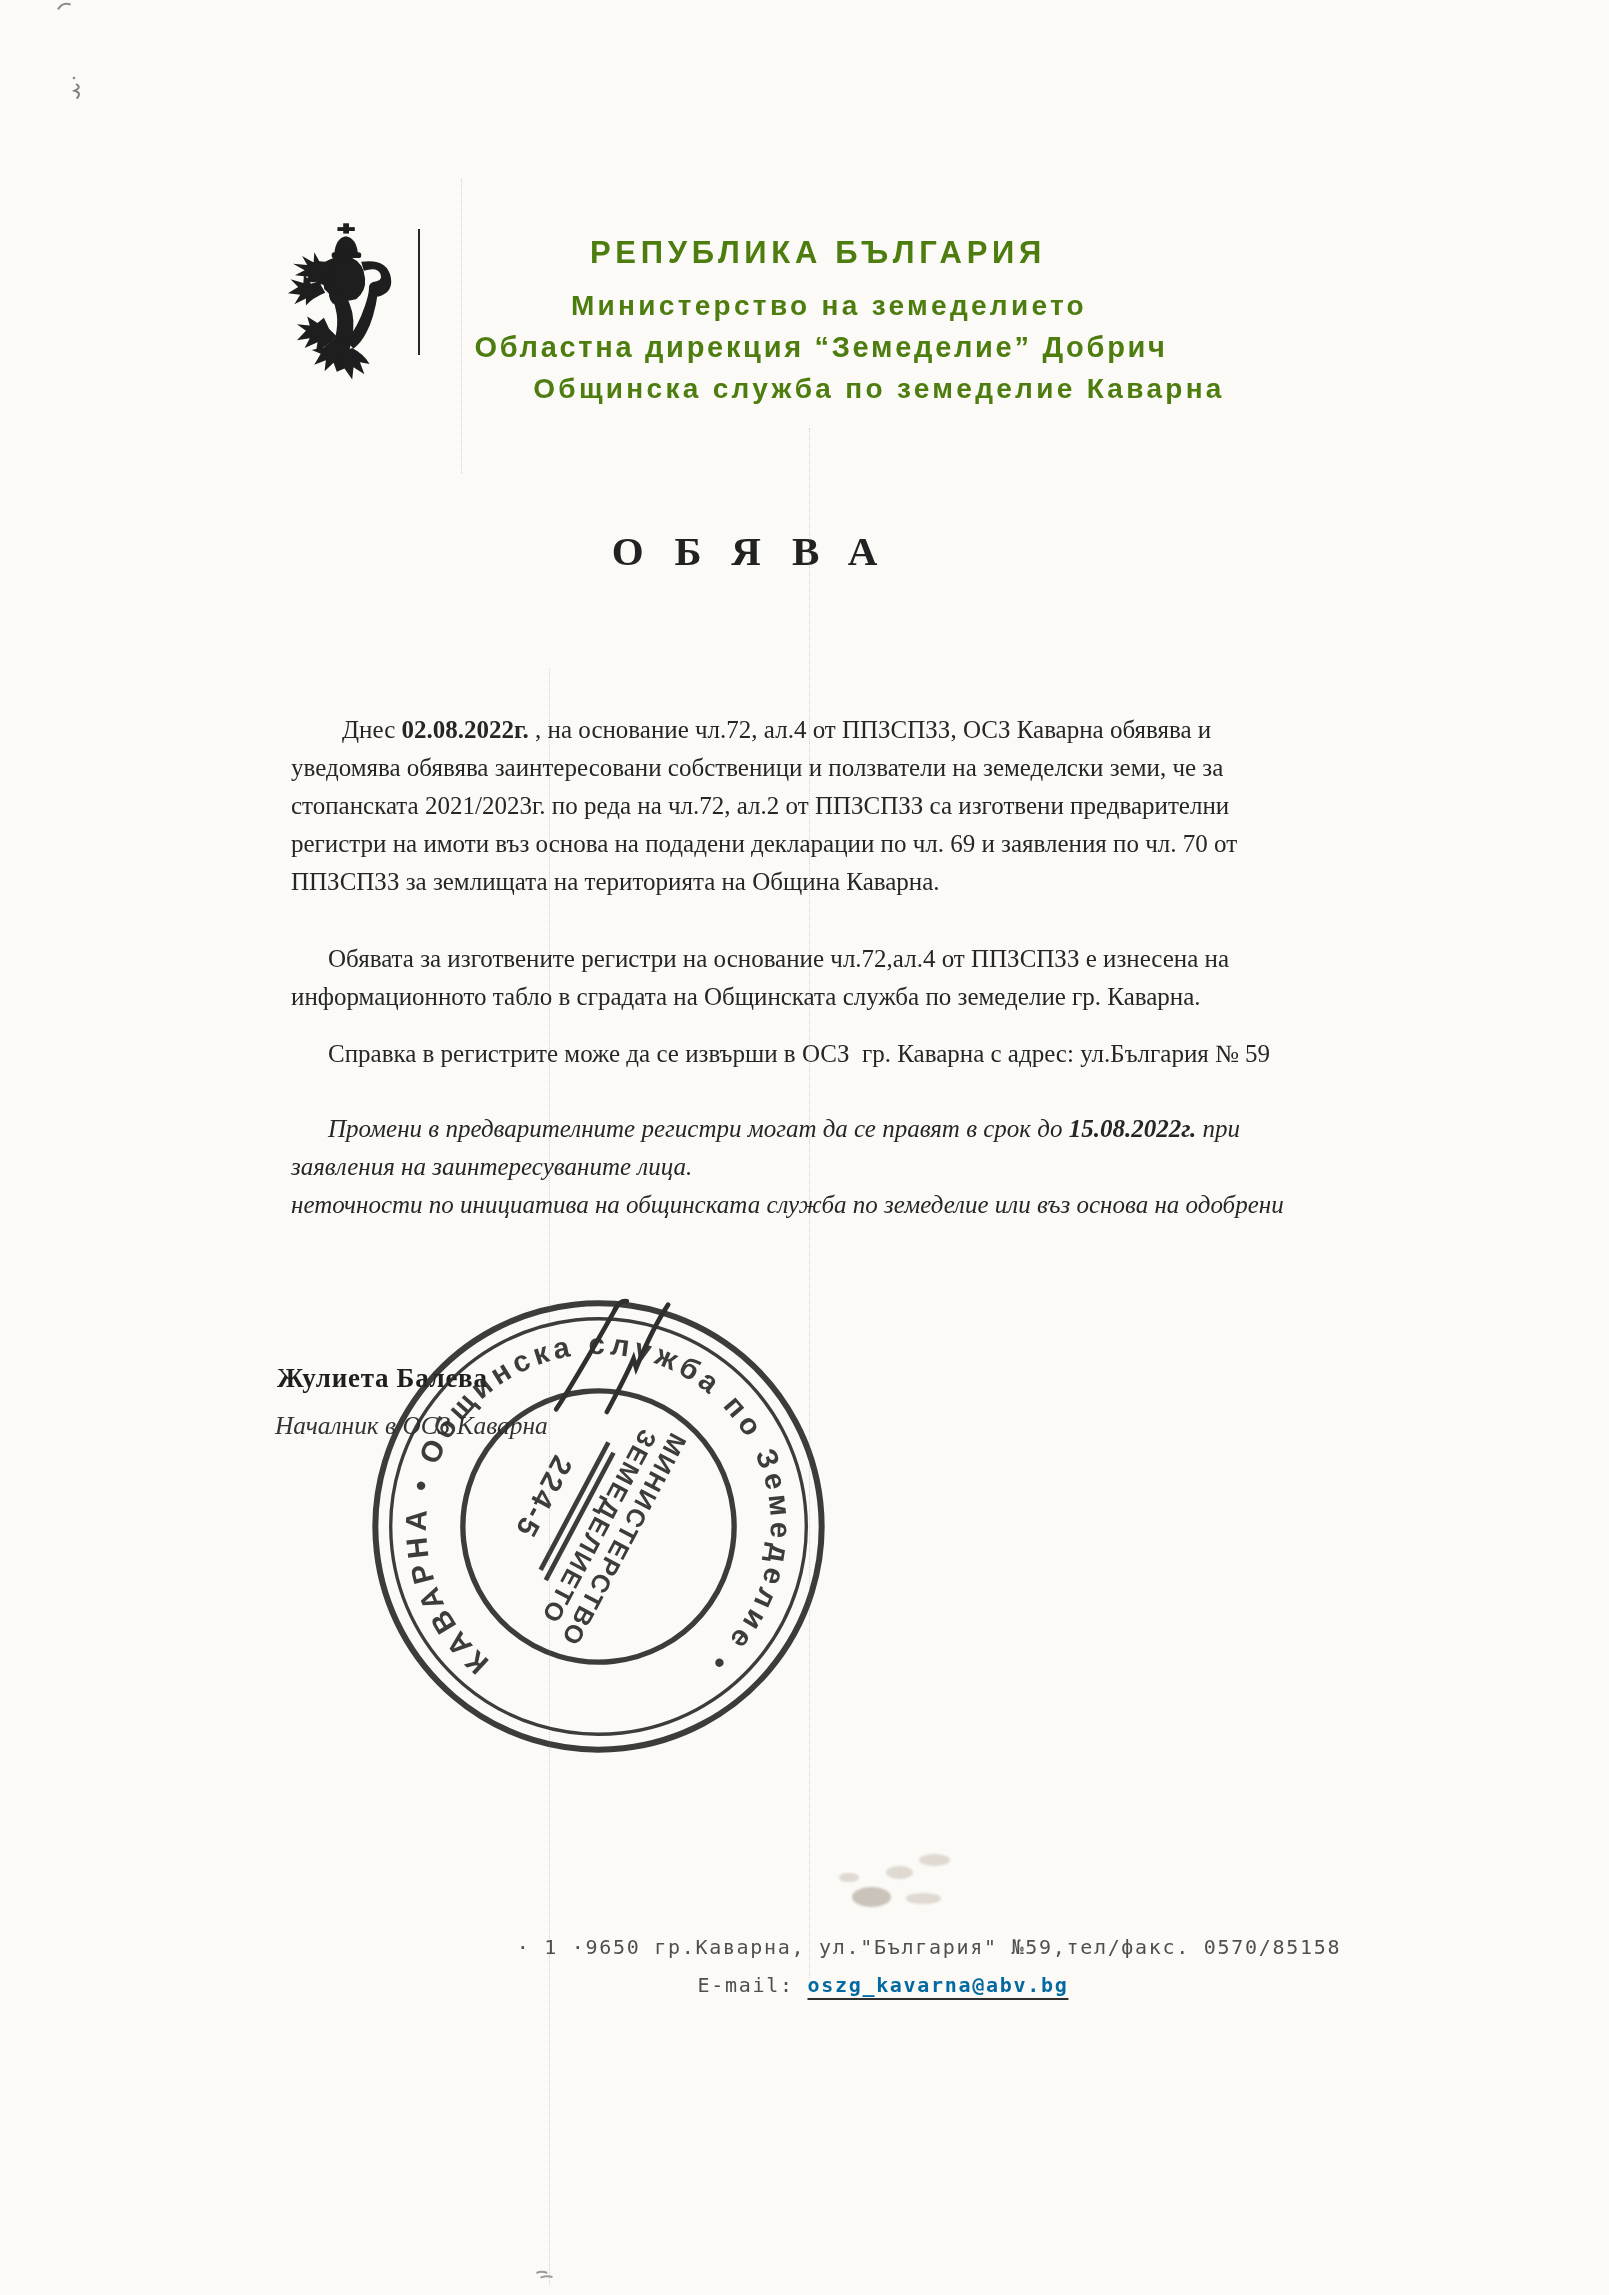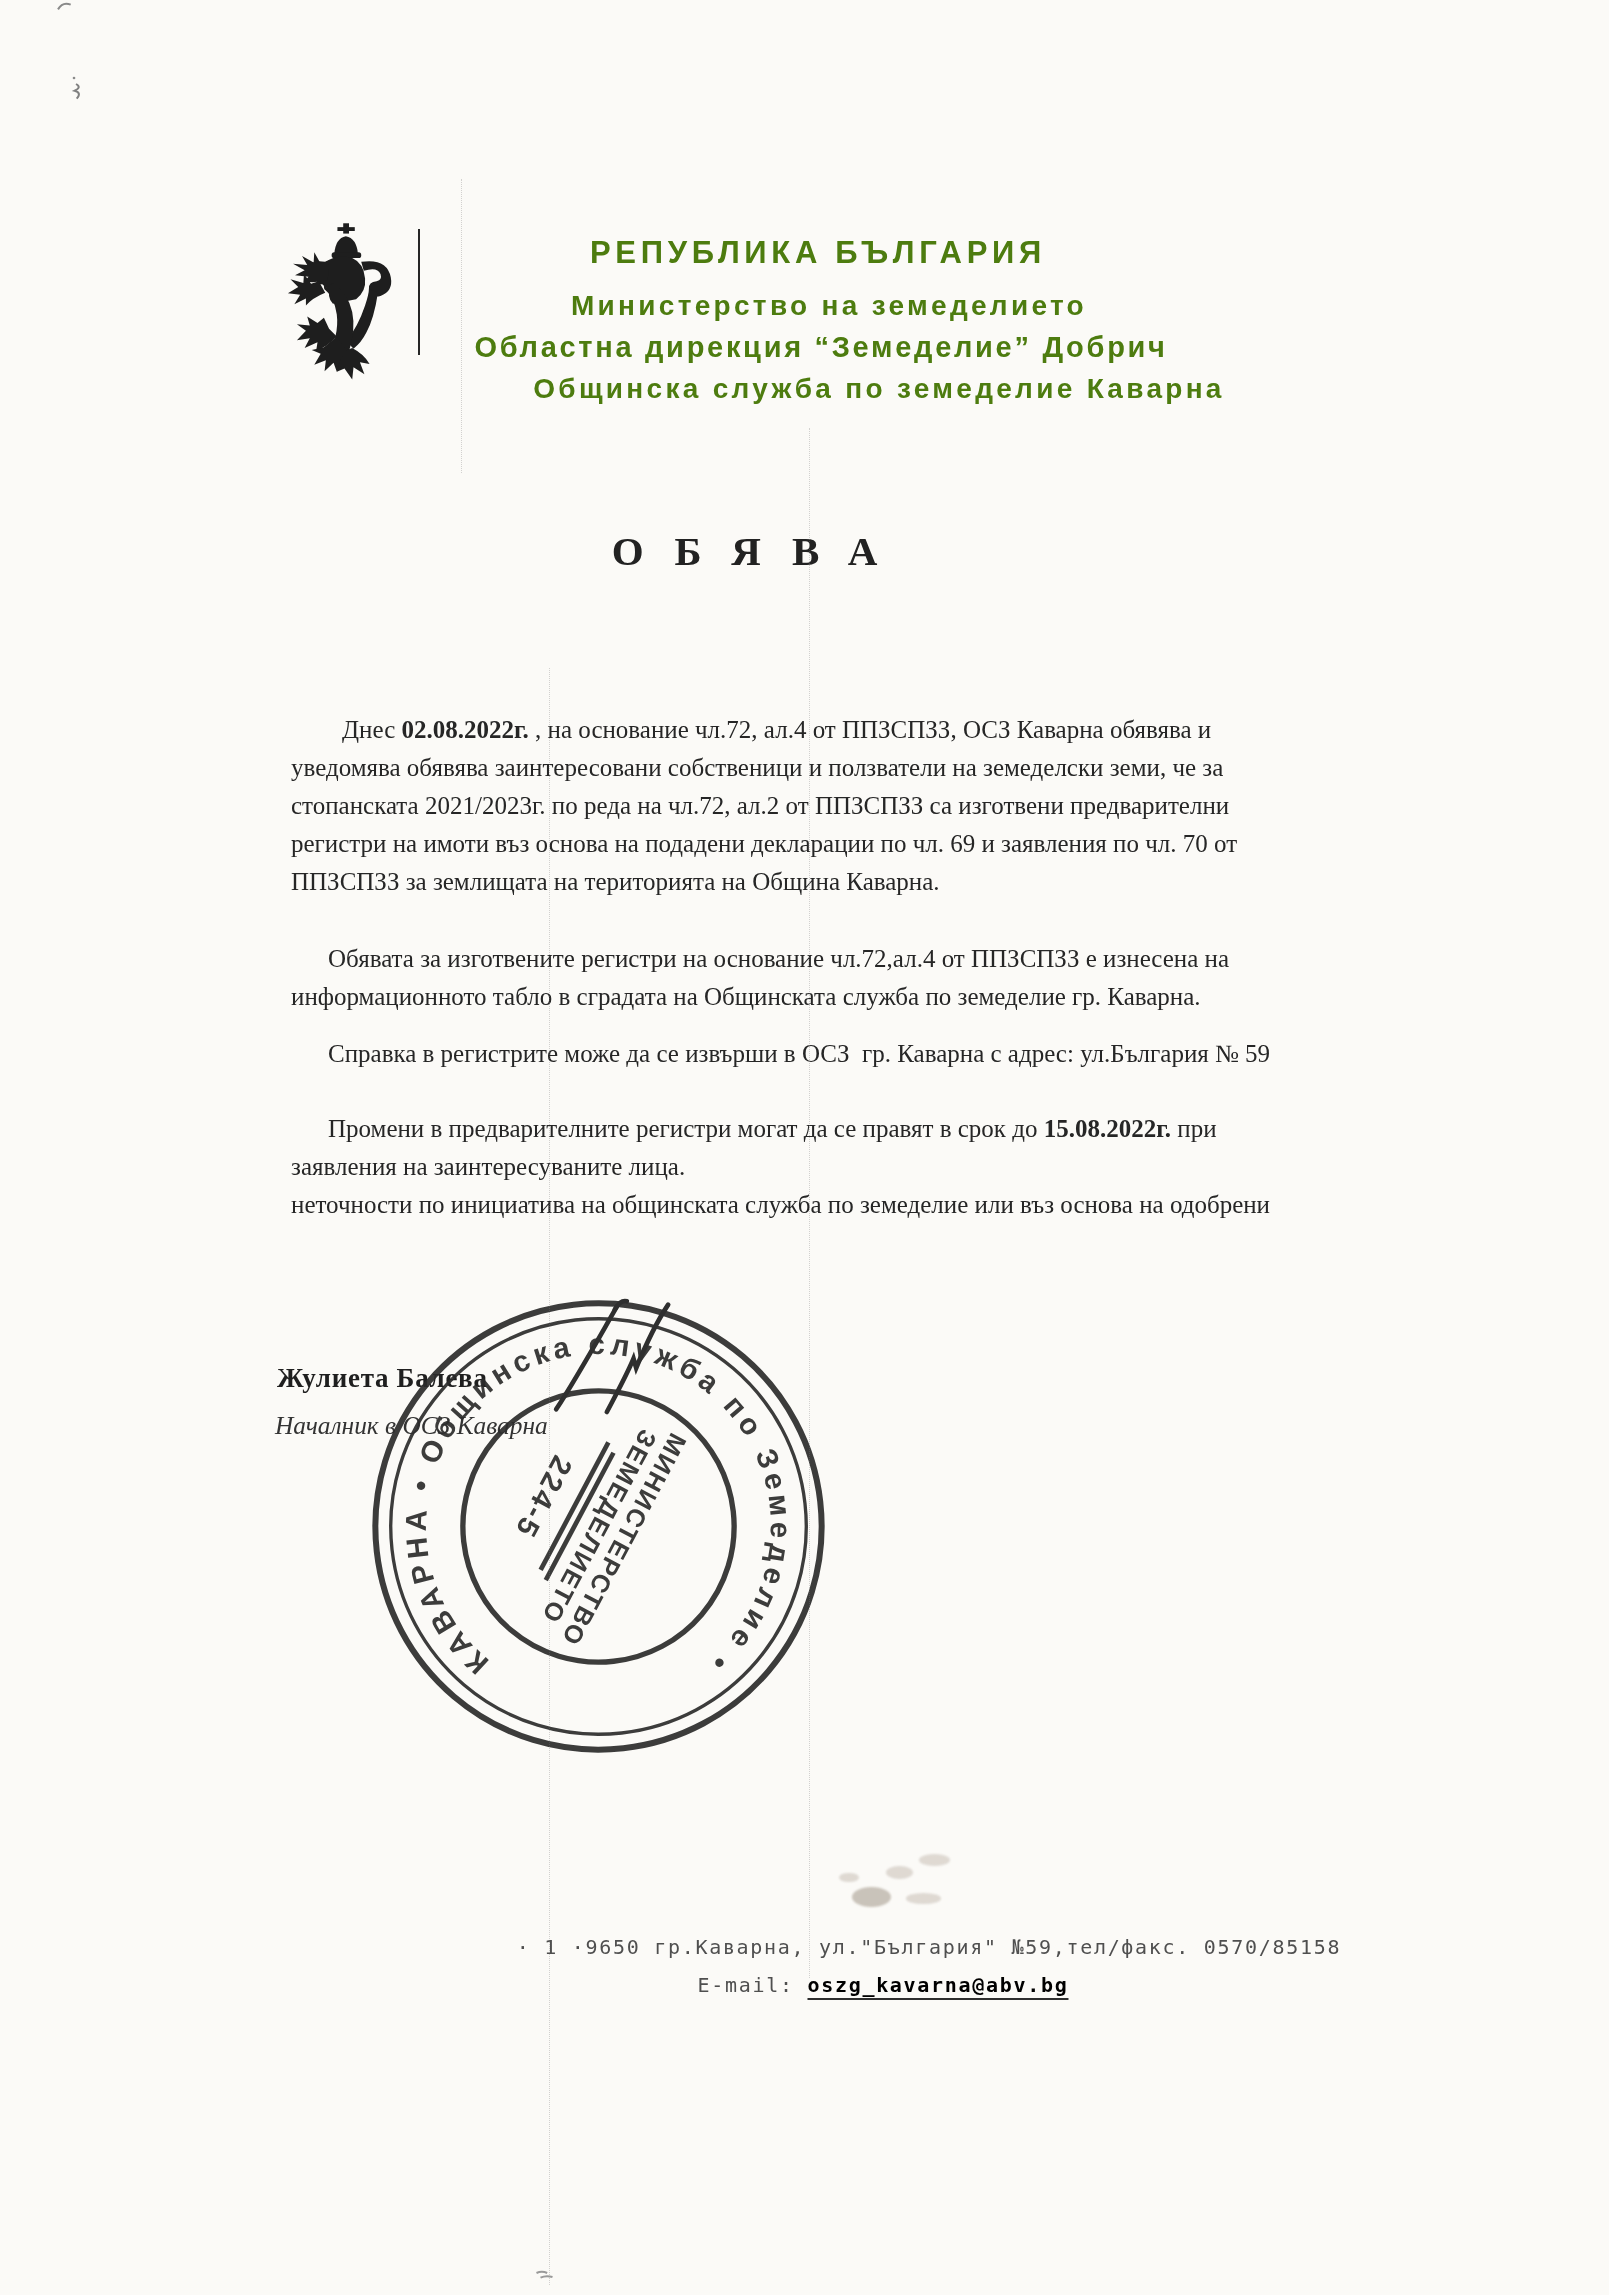--- a/index.html
+++ b/index.html
@@ -21,34 +21,34 @@
              font-weight:700;font-size:41px;letter-spacing:31px;color:#222;white-space:nowrap;}
 
   
   .body-block{position:absolute;left:279px;top:711px;width:1216px;font-size:25px;color:#262626;margin-left:12px;}
   .bline{height:38px;line-height:38px;white-space:pre;}
   .ind{padding-left:51px;}
   .ind2{padding-left:37px;}
   .b{font-weight:700;}
   #p2{margin-top:39px;}
   #p3{margin-top:19.4px;}
-  #p4{margin-top:37px;}
+  #p4{margin-top:37px;font-style:italic;}
 
   
   .sig-name{position:absolute;left:277px;top:1363px;font-weight:700;font-size:27px;letter-spacing:0.7px;color:#1f1f1f;white-space:nowrap;}
   .sig-role{position:absolute;left:275px;top:1411px;font-style:italic;font-size:25.4px;color:#333;white-space:nowrap;}
   .stamp-svg{position:absolute;left:358px;top:1286px;width:481px;height:481px;opacity:.92;}
   .scribble-svg{position:absolute;left:521px;top:1248px;width:221px;height:180px;}
 
   
   .foot{position:absolute;transform:translateX(-50%);white-space:pre;
         font-family:"DejaVu Sans Mono","Liberation Mono",monospace;}
   .foot1{left:929px;top:1935px;font-size:20px;letter-spacing:1.7px;color:#4f4f4f;}
   .foot2{left:883px;top:1973px;font-size:20px;letter-spacing:1.7px;color:#4f4f4f;}
-  .foot2 .email{font-weight:700;color:#000000;border-bottom:2px solid #2e2e2e;padding-bottom:1.3px;}
+  .foot2 .email{font-weight:700;color:#0369a1;border-bottom:2px solid #2e2e2e;padding-bottom:1.3px;}
 
   
   .crease{position:absolute;width:0;border-left:1.3px dotted rgba(125,125,125,.32);}
   .cr1{left:461px;top:179px;height:294px;}
   .cr2{left:809px;top:428px;height:1550px;}
   .cr3{left:549px;top:668px;height:1617px;}
   .speck{position:absolute;}
   .smudge{position:absolute;left:839px;top:1846px;width:140px;height:84px;filter:blur(1.3px);}
   .blob{position:absolute;border-radius:50%;background:rgba(122,102,82,.22);}
 </style>

